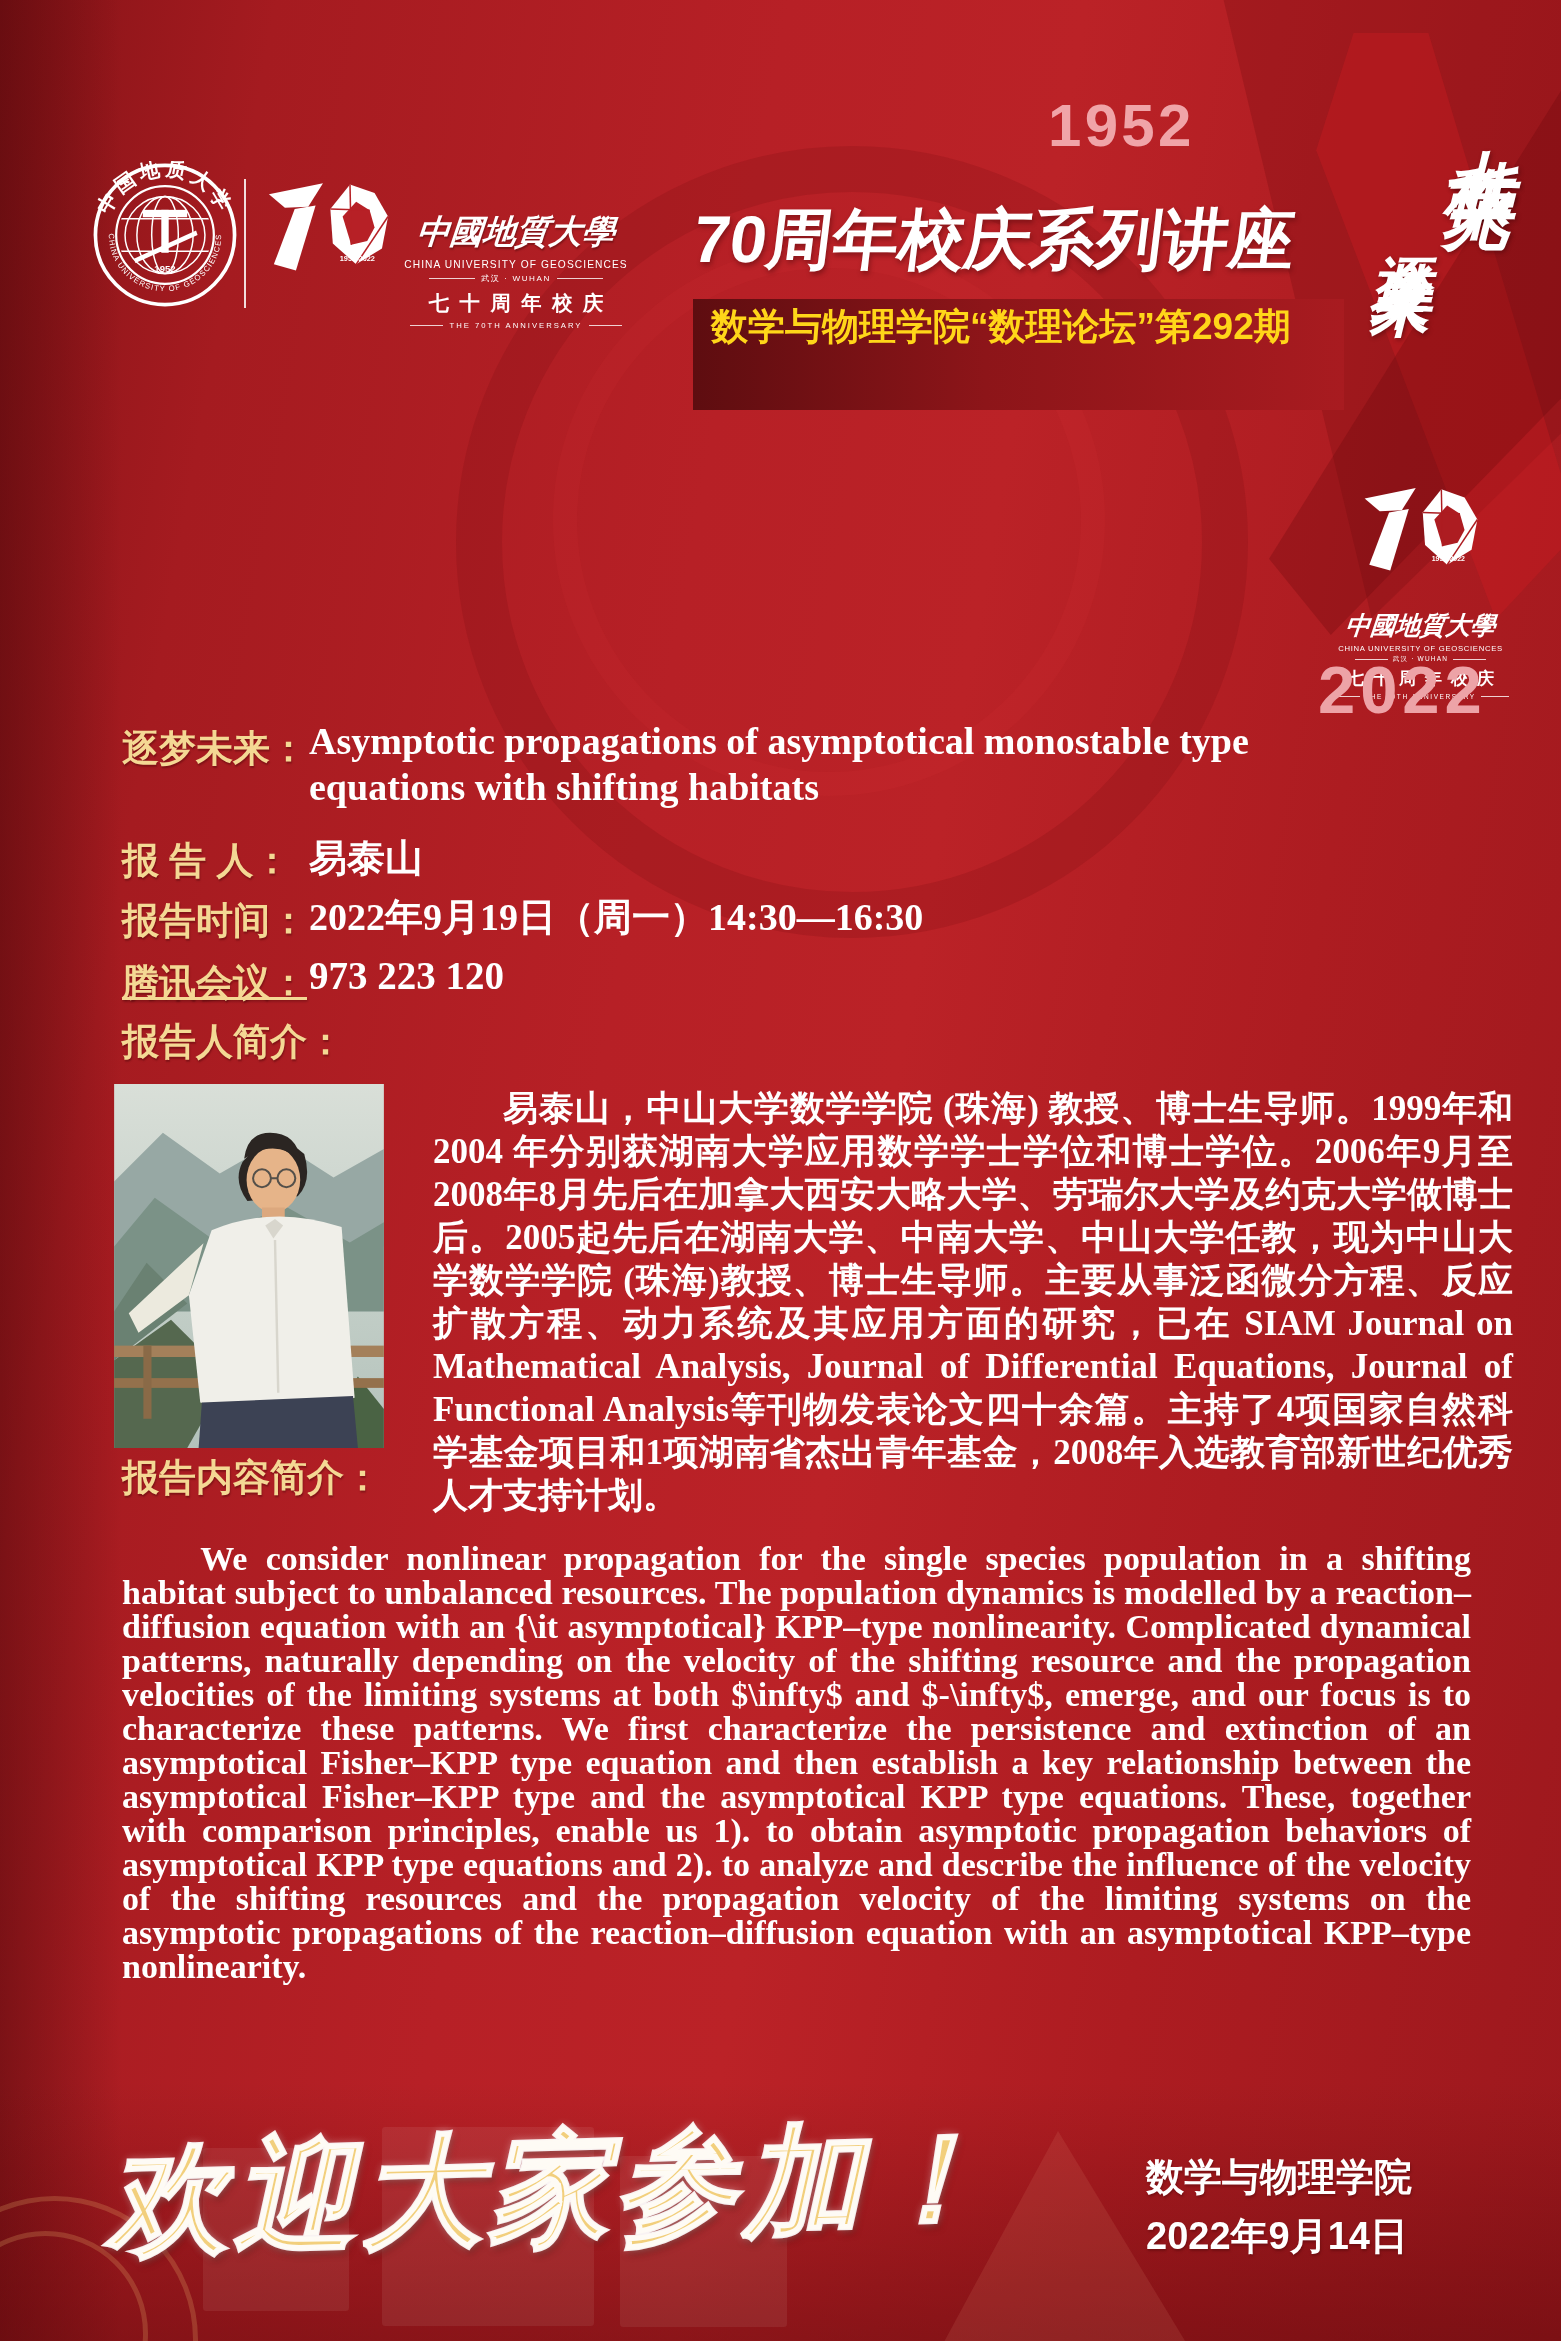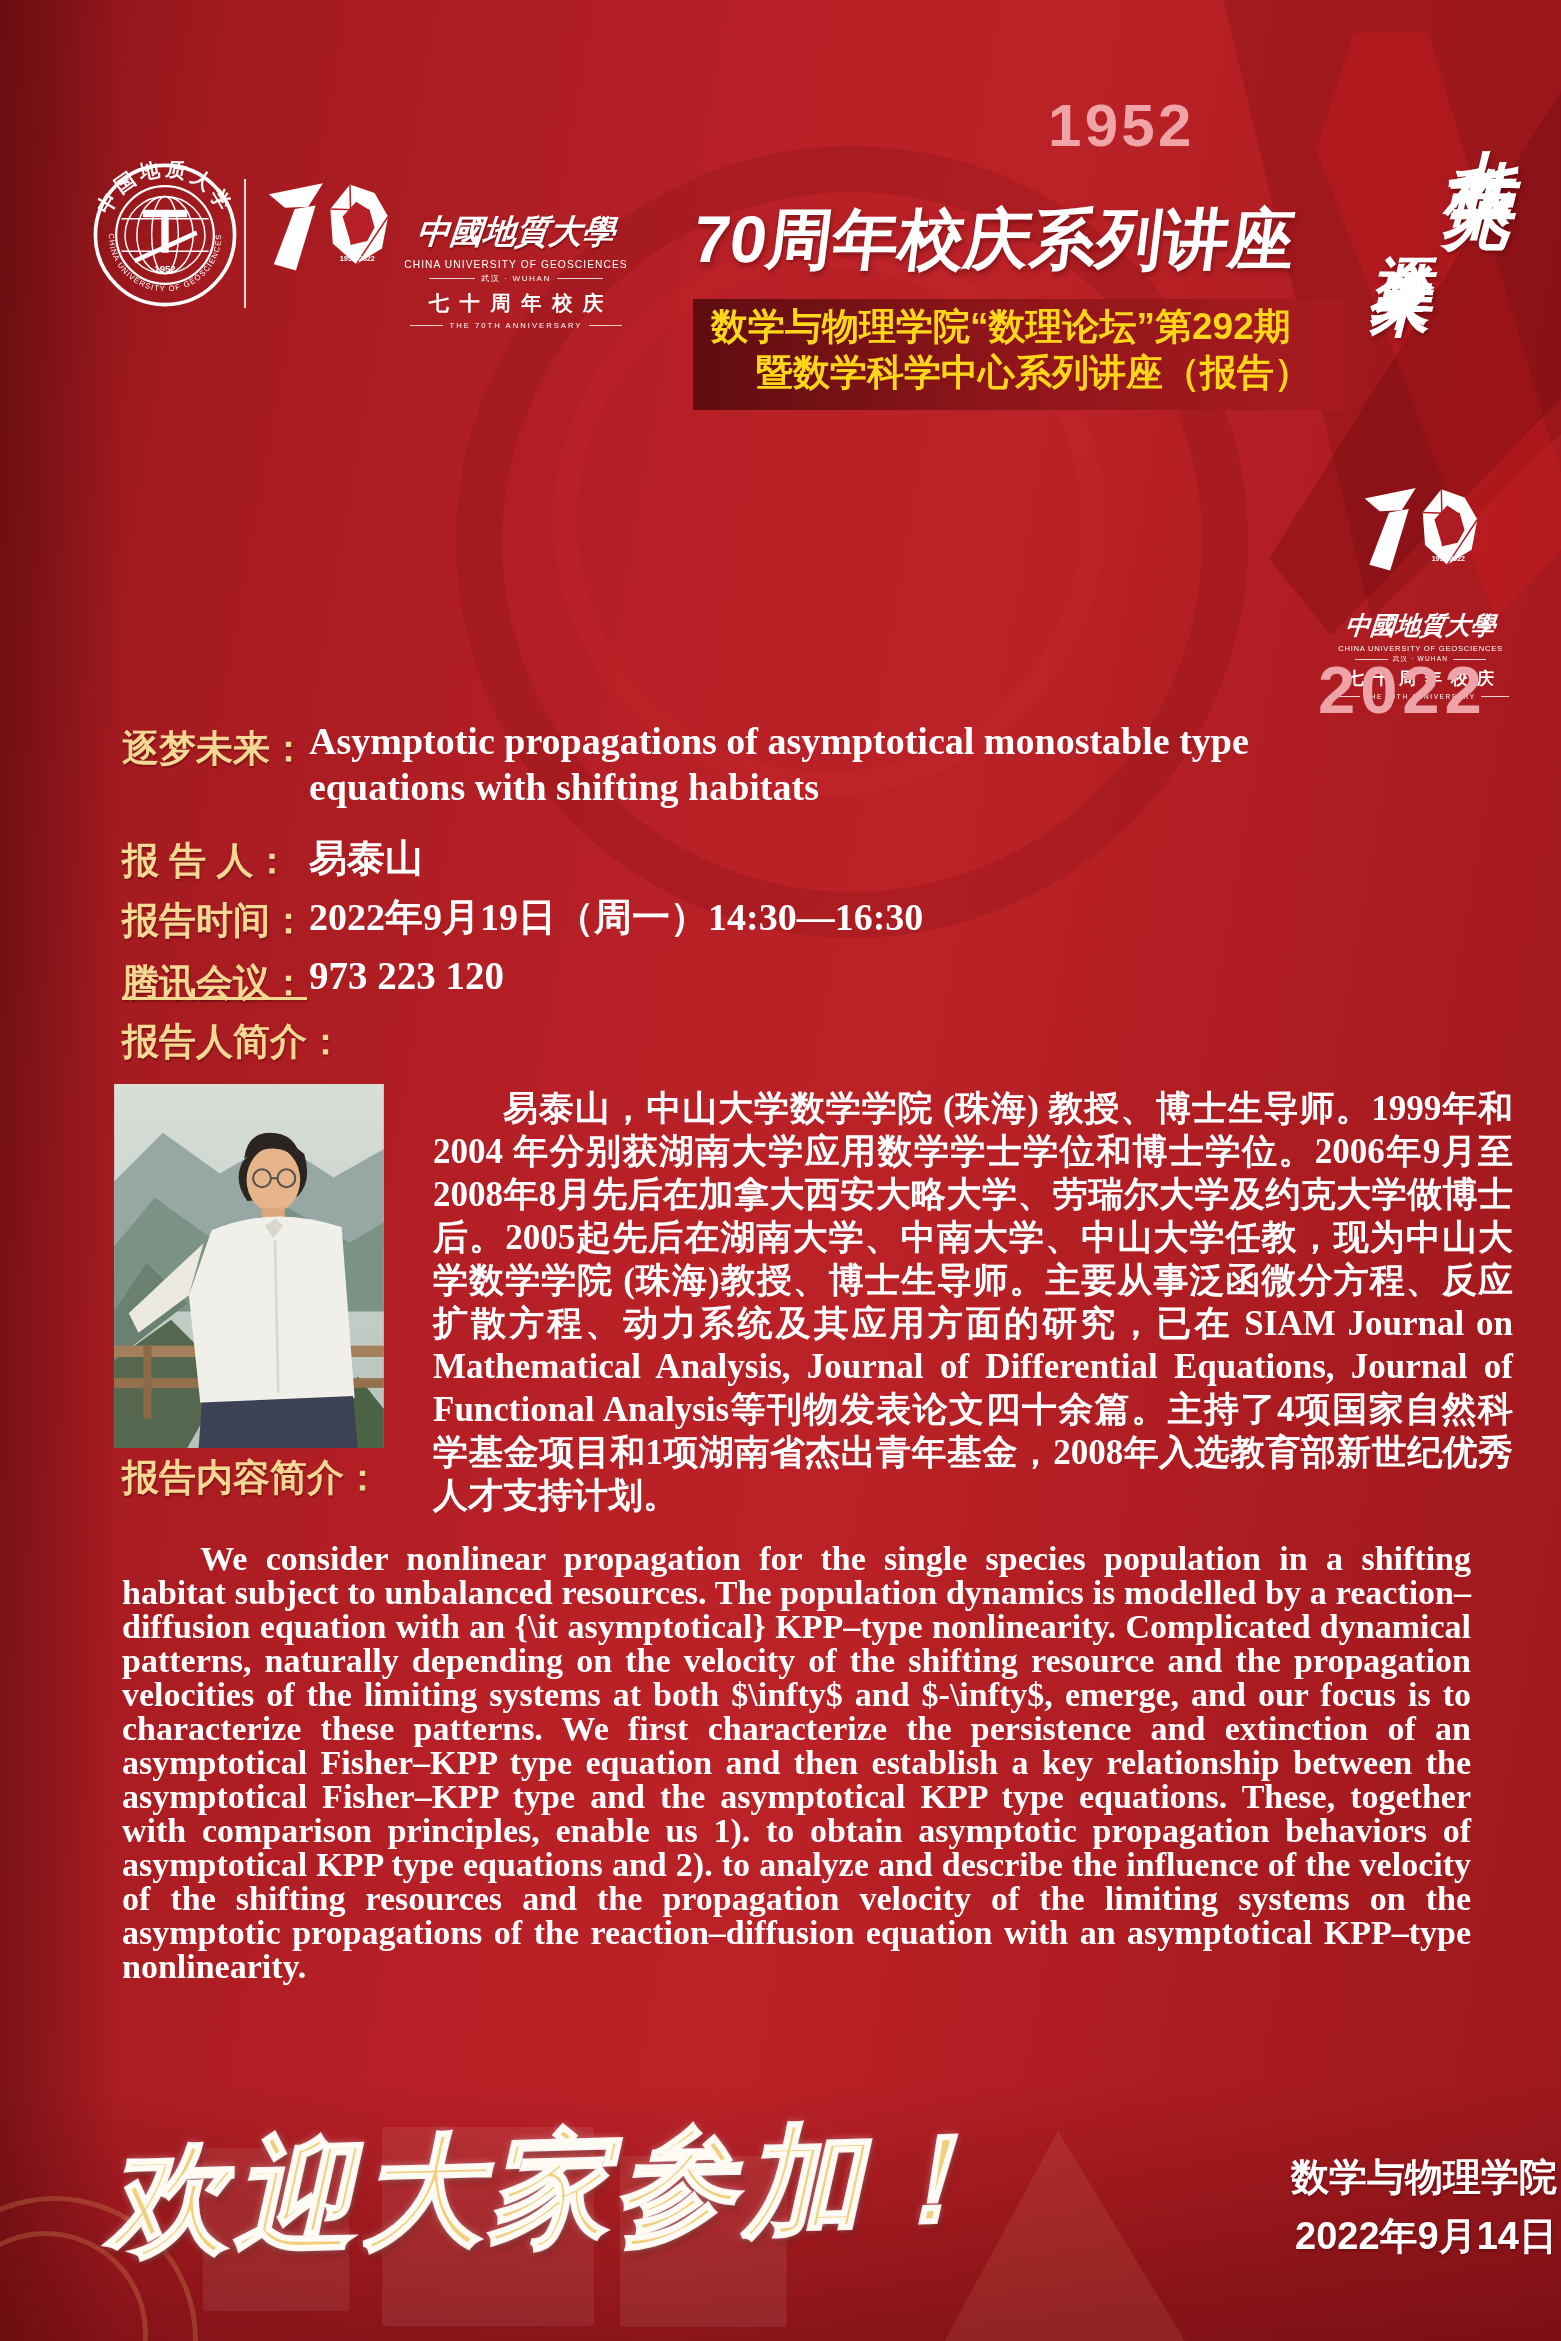--- a/index.html
+++ b/index.html
@@ -101,21 +101,21 @@
     font-size:35px; line-height:43px; text-align:justify; text-align-last:left;
     text-indent:2em; font-family:"Liberation Serif","DejaVu Serif",serif;margin-left:28px;}
   .abstract-text{left:122px; top:1542px; width:1349px; color:#fff; font-weight:bold;
     font-size:34px; line-height:34px; text-align:justify; text-align-last:left;
     text-indent:2.3em; font-family:"Liberation Serif","DejaVu Serif",serif;}
   
   .welcome{left:106px; top:2109px; font-size:122px; font-weight:900; font-style:italic;
     color:#f2cf7c; letter-spacing:4.9px; transform:rotate(-1.5deg); white-space:nowrap;
     -webkit-text-stroke:2.4px rgba(255,255,255,.92);
     text-shadow:0 0 8.1px rgba(255,255,255,.45), 2.4px 4.9px 6.5px rgba(80,10,6,.5);}
-  .footer-block{left:1183px; top:2148px; width:374px; text-align:right; color:#fff; font-weight:bold;}
+  .footer-block{left:1146px; top:2148px; width:374px; text-align:left; color:#fff; font-weight:bold;}
   .fb-line{font-size:38px; line-height:59px; white-space:nowrap; text-shadow:0.8px 1.6px 2.4px rgba(70,6,8,.4);}
 </style>
 </head>
 <body>
 
 <div class="poster">
 
   <div class="bg-facet facet-a"></div>
   <div class="bg-facet facet-b"></div>
   <div class="bg-facet facet-c"></div>
@@ -183,21 +183,20 @@
     <div class="callig-en">CHINA UNIVERSITY OF GEOSCIENCES</div>
     <div class="callig-city">武汉 · WUHAN</div>
     <div class="callig-anniv">七十周年校庆</div>
     <div class="callig-annen">THE 70TH ANNIVERSARY</div>
   </div>
 
   <div class="abs year-top">1952</div>
   <div class="abs series-title">70周年校庆系列讲座</div>
   <div class="abs series-panel">
     <div class="sp-line sp-line1">数学与物理学院“数理论坛”第292期</div>
-    <div class="sp-line sp-line2">暨数学科学中心系列讲座（报告）</div>
   </div>
   <div class="abs v-callig vc1">七秩荣光</div>
   <div class="abs v-callig vc2">逐梦未来</div>
 
 
   <div class="abs right-logo">
     <svg class="origami-s" viewBox="0 0 210 190">
       <g fill="#fff">
         <polygon points="8,28 96,10 72,48 34,50"></polygon>
         <polygon points="50,52 84,46 52,152 16,142"></polygon>

